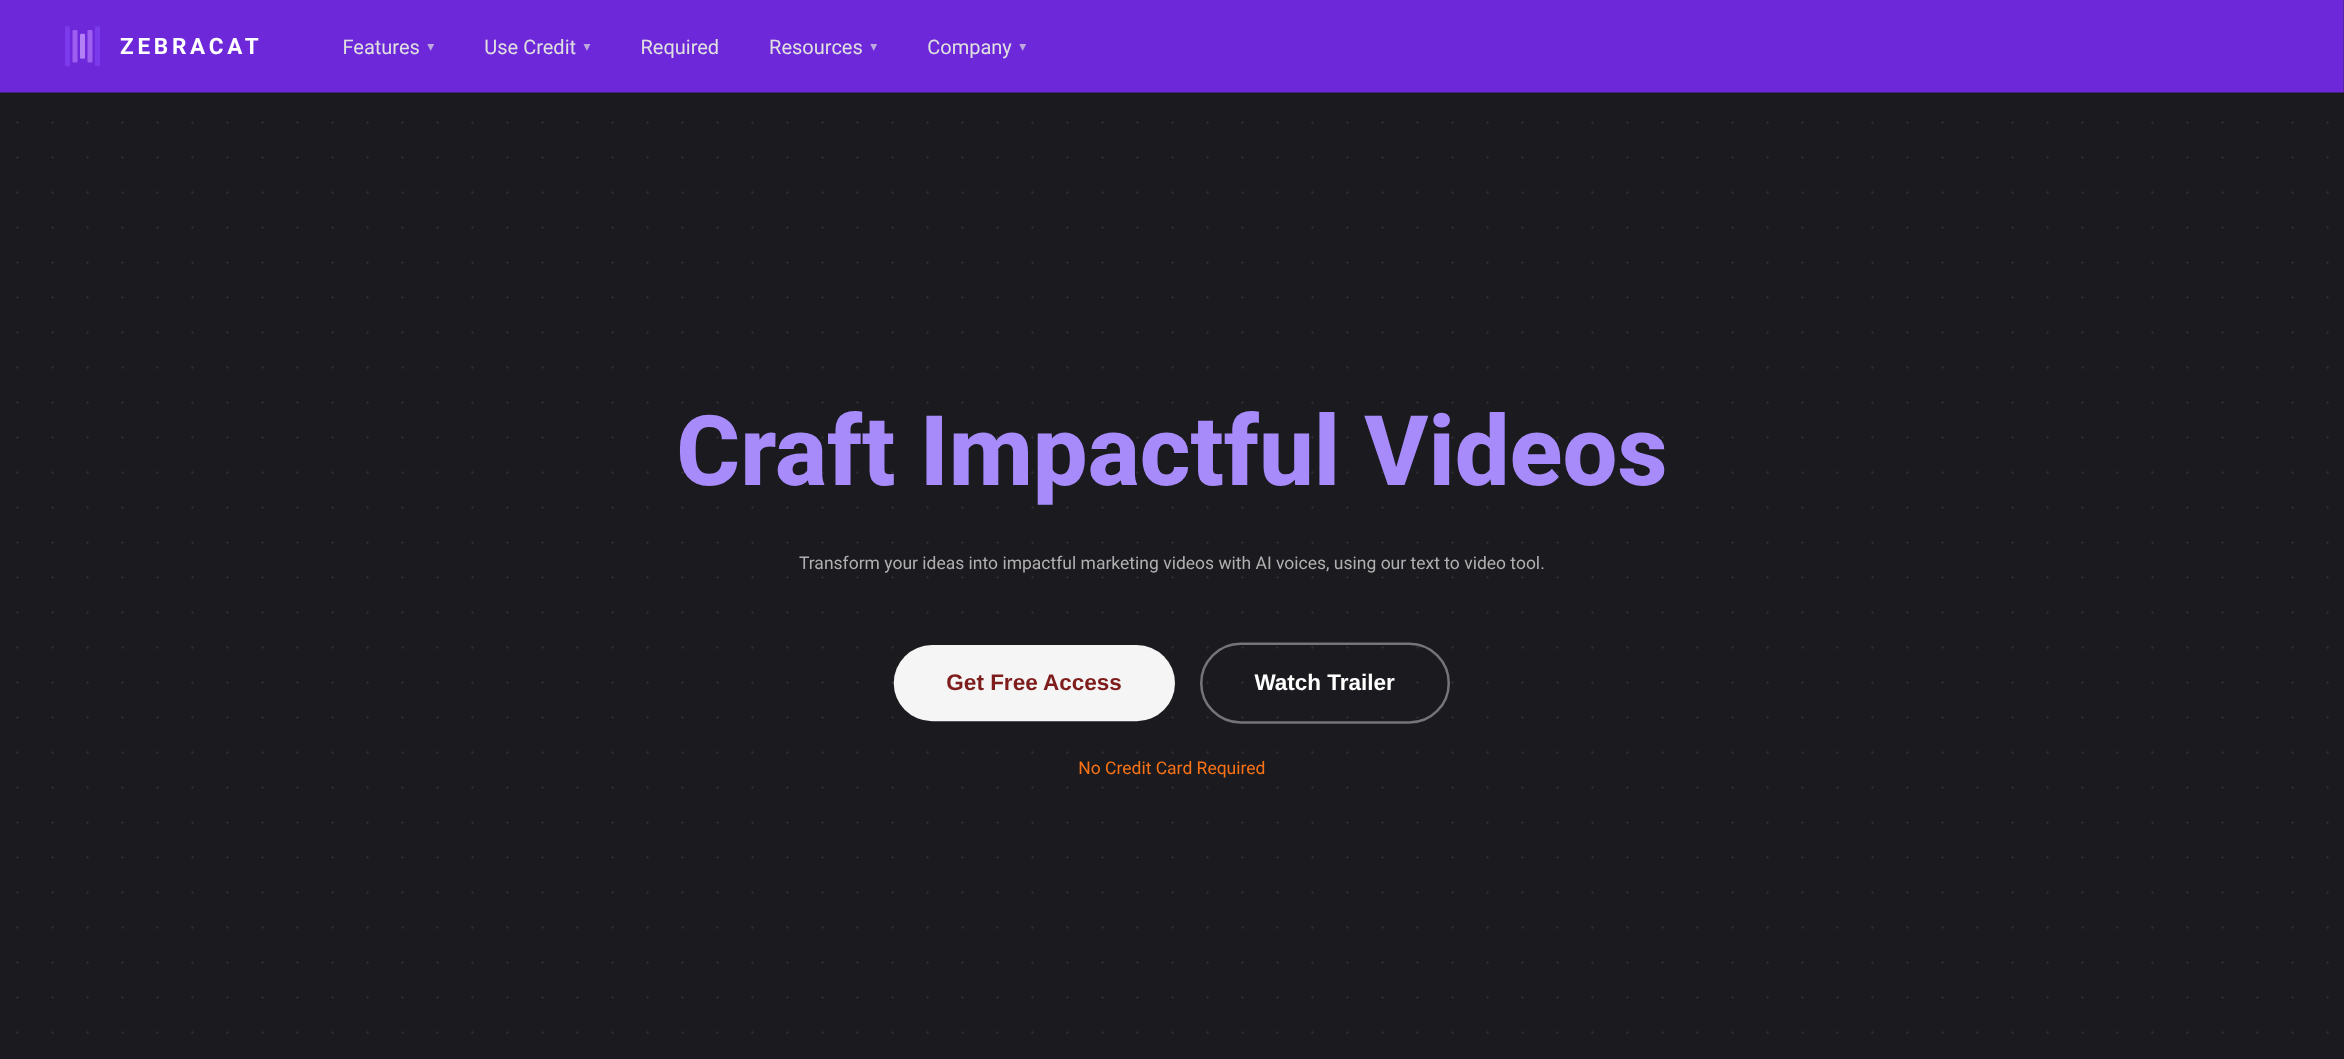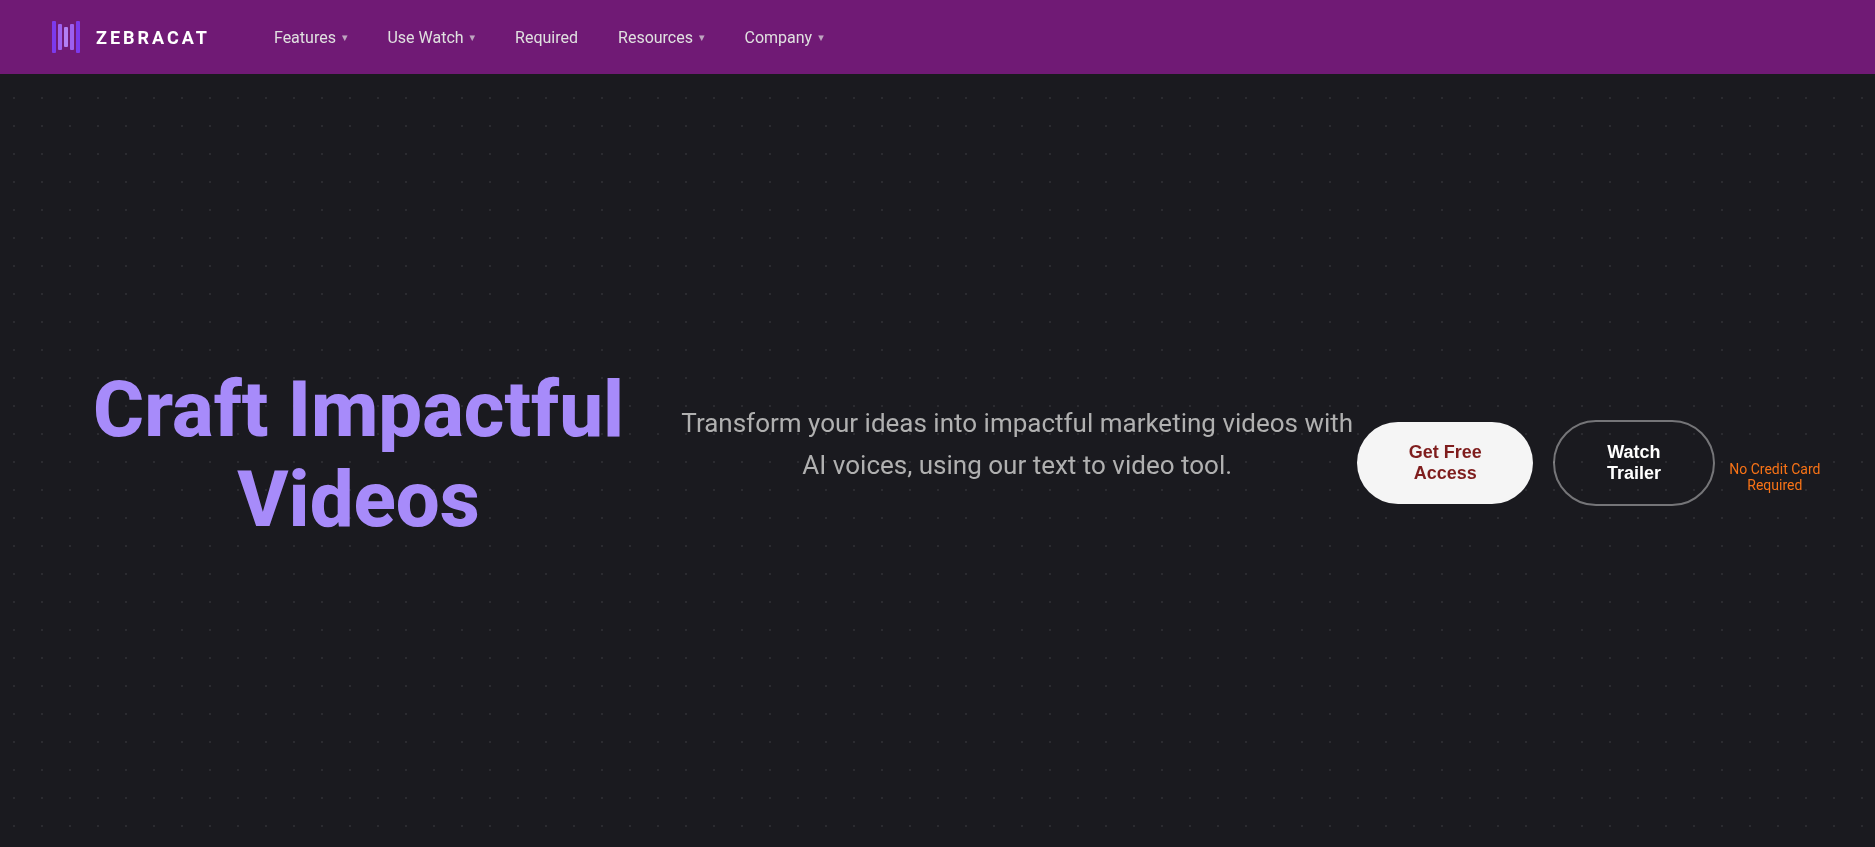--- a/index.html
+++ b/index.html
@@ -32,21 +32,21 @@
 
     
     nav {
       position: relative;
       z-index: 10;
       display: flex;
       align-items: center;
       justify-content: space-between;
       padding: 0 48px;
       height: 74px;
-      background-color: #701a75;
+      background-color: #6d28d9;
     }
 
     .nav-left {
       display: flex;
       align-items: center;
       gap: 48px;
     }
 
     .logo {
       display: flex;
@@ -122,21 +122,21 @@
       font-weight: 600;
       cursor: pointer;
       transition: background 0.2s;
     }
 
     
     .hero {
       position: relative;
       z-index: 5;
       display: flex;
-      flex-direction: row;
+      flex-direction: column;
       align-items: center;
       justify-content: center;
       text-align: center;
       padding: 80px 40px 60px;
       min-height: calc(847px - 74px);
     }
 
     .hero-title {
       font-size: 78px;
       font-weight: 800;
@@ -151,21 +151,21 @@
 
     .hero-title-line2 {
       color: #a78bfa;
     }
 
     .hero-title-line2 .ai-text {
       color: #ffffff;
     }
 
     .hero-subtitle {
-      font-size: 26px;
+      font-size: 14px;
       color: #b0b0b0;
       max-width: 680px;
       line-height: 1.6;
       margin-bottom: 52px;
     }
 
     .hero-buttons {
       display: flex;
       align-items: center;
       gap: 20px;
@@ -218,21 +218,21 @@
       </svg>
       <span class="logo-text">ZEBRACAT</span>
     </div>
 
     <div class="nav-links">
       <div class="nav-item">
         <span>Features</span>
         <span class="chevron">▾</span>
       </div>
       <div class="nav-item">
-        <span>Use Watch</span>
+        <span>Use Credit</span>
         <span class="chevron">▾</span>
       </div>
       <div class="nav-item">
         <span>Required</span>
       </div>
       <div class="nav-item">
         <span>Resources</span>
         <span class="chevron">▾</span>
       </div>
       <div class="nav-item">

